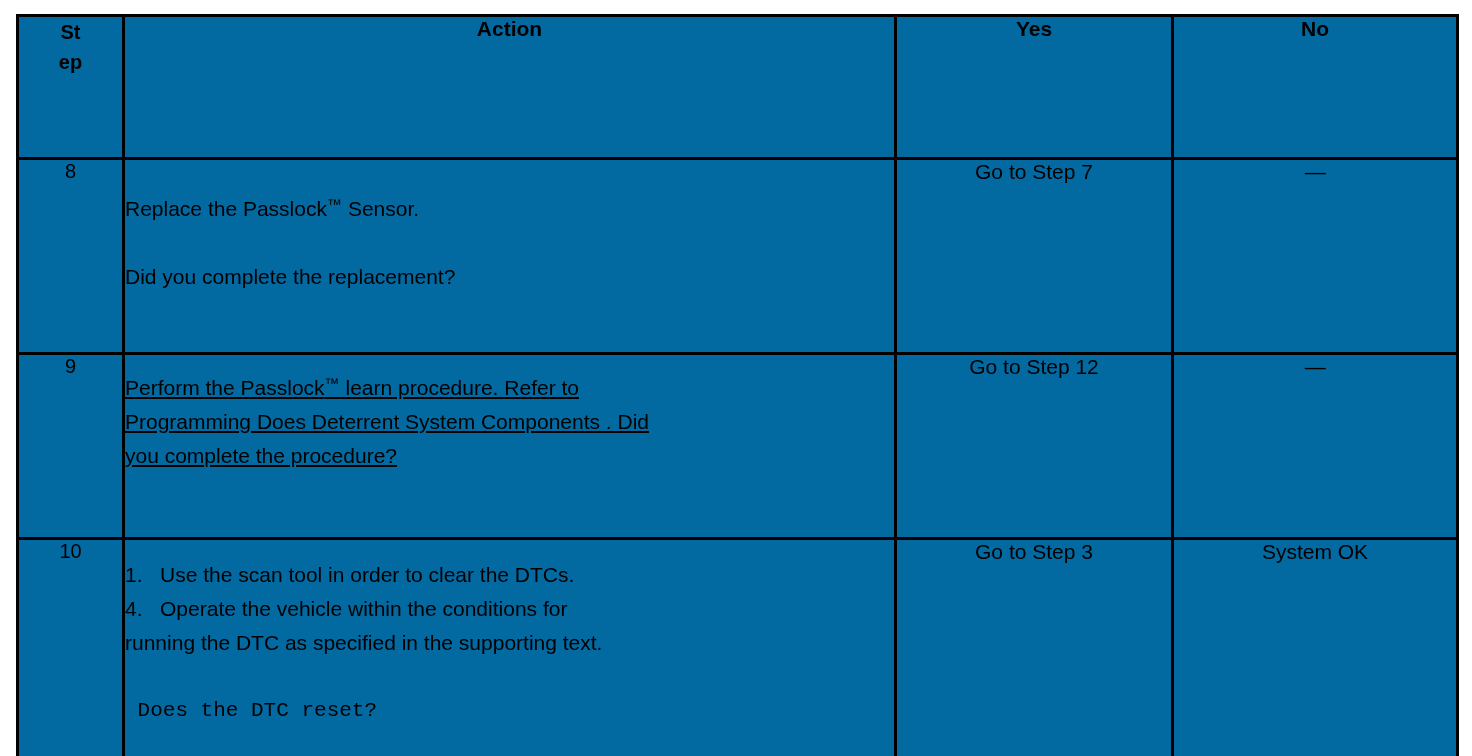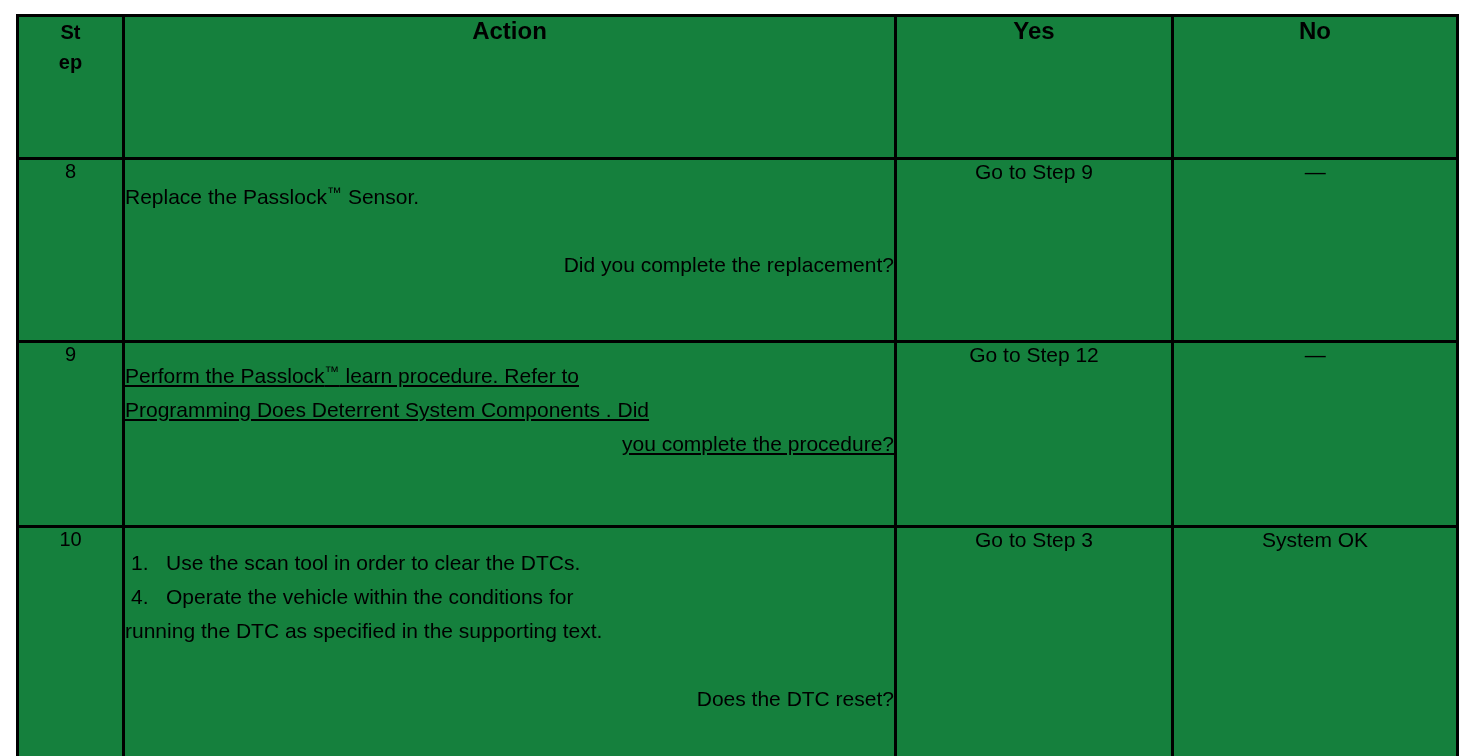--- a/index.html
+++ b/index.html
@@ -30,37 +30,37 @@
     top: 14px;
     width: 1440px;
     border-collapse: collapse;
     table-layout: fixed;
     background: #ffffff;
   }
 
   table.dtc-table td,
   table.dtc-table th {
     border: 3px solid #000000;
-    background: #15803d;
+    background: #0369a1;
     padding: 0;
     vertical-align: top;
   }
 
   
   col.c-step   { width: 106px; }
   col.c-action { width: 772px; }
   col.c-yes    { width: 277px; }
   col.c-no     { width: 285px; }
 
   
   thead th {
     border-bottom-width: 4px;
     height: 140px;
     font-weight: bold;
-    font-size: 24px;
+    font-size: 21px;
     text-align: center;
     vertical-align: bottom;
     padding-bottom: 14px;
   }
   th.h-step {
     vertical-align: middle;
     padding-bottom: 0;
     line-height: 1.5;
     font-size: 20px;
   }
@@ -83,45 +83,43 @@
     text-align: center;
     vertical-align: bottom;
     font-size: 21px;
     padding-bottom: 14px;
   }
 
   .row-8  td { height: 160px; }
   .row-9  td { height: 162px; }
   .row-10 td { height: 258px; }
 
-  .row-8 td.action-cell  { padding-top: 20px; }
+  .row-8 td.action-cell  { padding-top: 32px; }
   .row-9 td.action-cell  { padding-top: 16px; text-decoration: underline; }
   .row-10 td.action-cell { padding-top: 18px; }
 
   .row-8 td.yn-cell  { padding-bottom: 20px; }
   .row-9 td.yn-cell  { padding-bottom: 20px; }
   .row-10 td.yn-cell { padding-bottom: 18px; }
 
   
   .blank-line { display: block; height: 1.62em; }
 
   
   .num-line {
     display: block;
     white-space: pre;
-    margin-left: 6px;
   }
   .cont-line {
     display: block;
   }
   .q-line {
     display: block;
-    text-align: right;
   }
-  .indent-sp { white-space: pre; }
+  .indent-sp { white-space: pre; font-family: Liberation Mono, monospace; }
 
   .tm { font-size: 0.72em; vertical-align: 0.42em; letter-spacing: 0; }
 
   .dash { font-size: 21px; letter-spacing: -0.02em; }
 </style>
 </head>
 <body>
 
 <div class="page">
 
@@ -147,21 +145,21 @@
 
     <tbody>
 
       <tr class="row-8">
         <td class="step-cell">8</td>
         <td class="action-cell">
           <span class="cont-line"><span>Replace the Passlock</span><span class="tm">™</span><span> Sensor.</span></span>
           <span class="blank-line"></span>
           <span class="q-line">Did you complete the replacement?</span>
         </td>
-        <td class="yn-cell">Go to Step 9</td>
+        <td class="yn-cell">Go to Step 7</td>
         <td class="yn-cell dash">—</td>
       </tr>
 
       <tr class="row-9">
         <td class="step-cell">9</td>
         <td class="action-cell">
           <span class="cont-line"><span>Perform the Passlock</span><span class="tm">™</span><span> learn procedure. Refer to</span></span>
           <span class="cont-line">Programming Does Deterrent System Components . Did</span>
           <span class="q-line">you complete the procedure?</span>
         </td>

